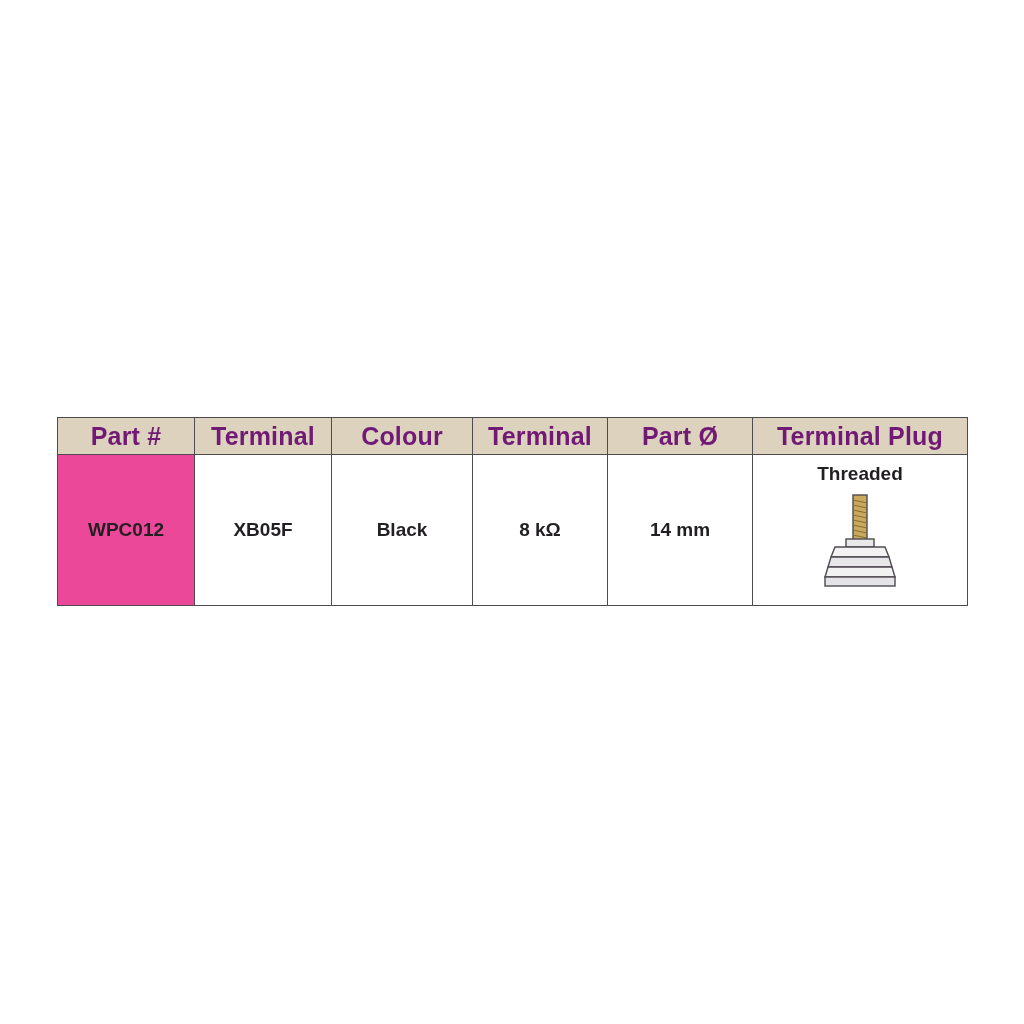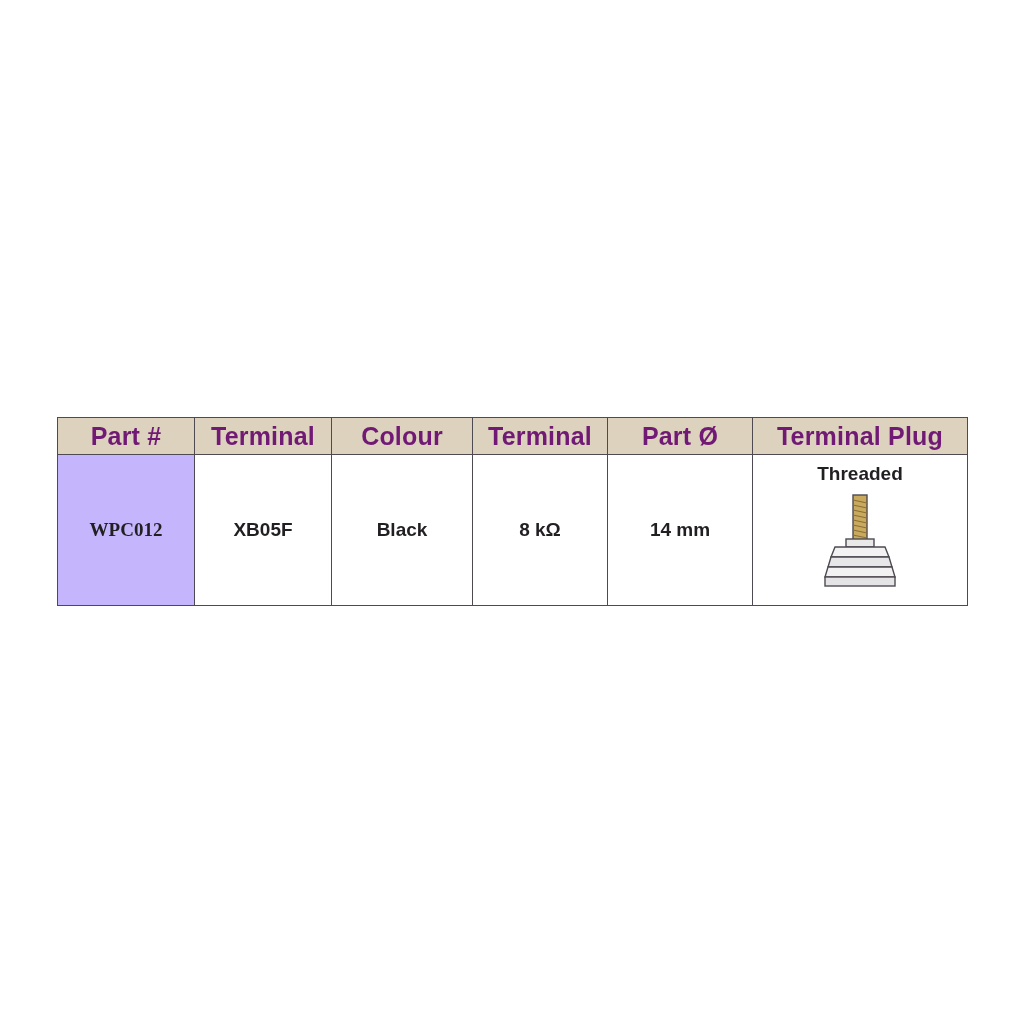--- a/index.html
+++ b/index.html
@@ -41,22 +41,21 @@
     letter-spacing: 0.2px;
   }
   table.spec-table tbody td {
     height: 150px;
     background: #ffffff;
     font-size: 19px;
     font-weight: bold;
     color: #221f22;
   }
   table.spec-table tbody td.part-cell {
-    background: #c4b5fd;
-    font-family: Liberation Serif, serif;
+    background: #ec4899;
   }
   
   col.c0 { width: 137px; }
   col.c1 { width: 137px; }
   col.c2 { width: 141px; }
   col.c3 { width: 135px; }
   col.c4 { width: 145px; }
   col.c5 { width: 215px; }
 
   .terminal-cell-inner {

